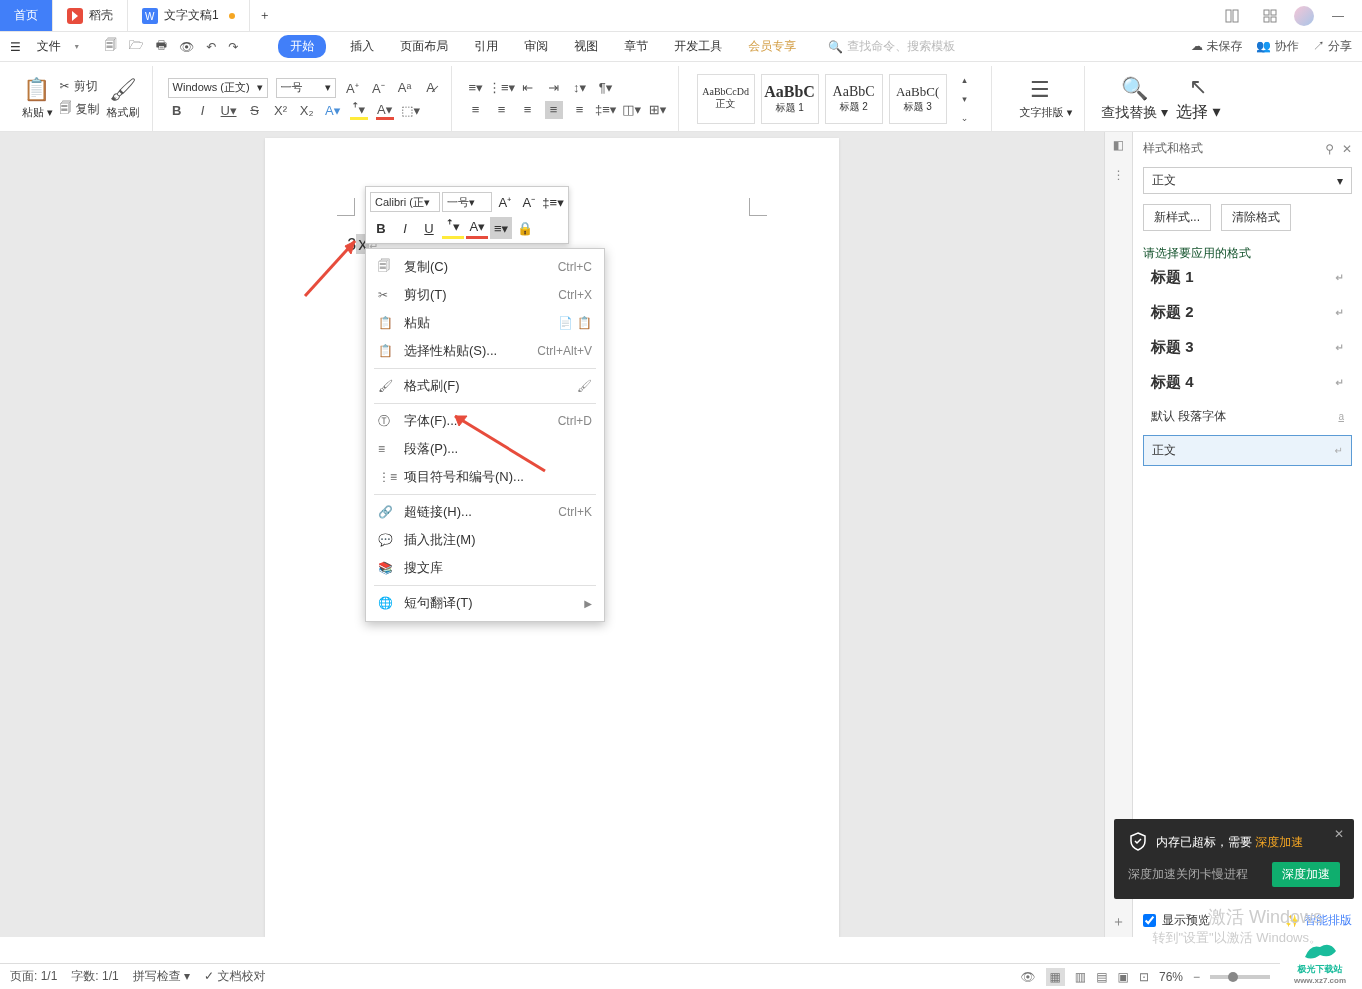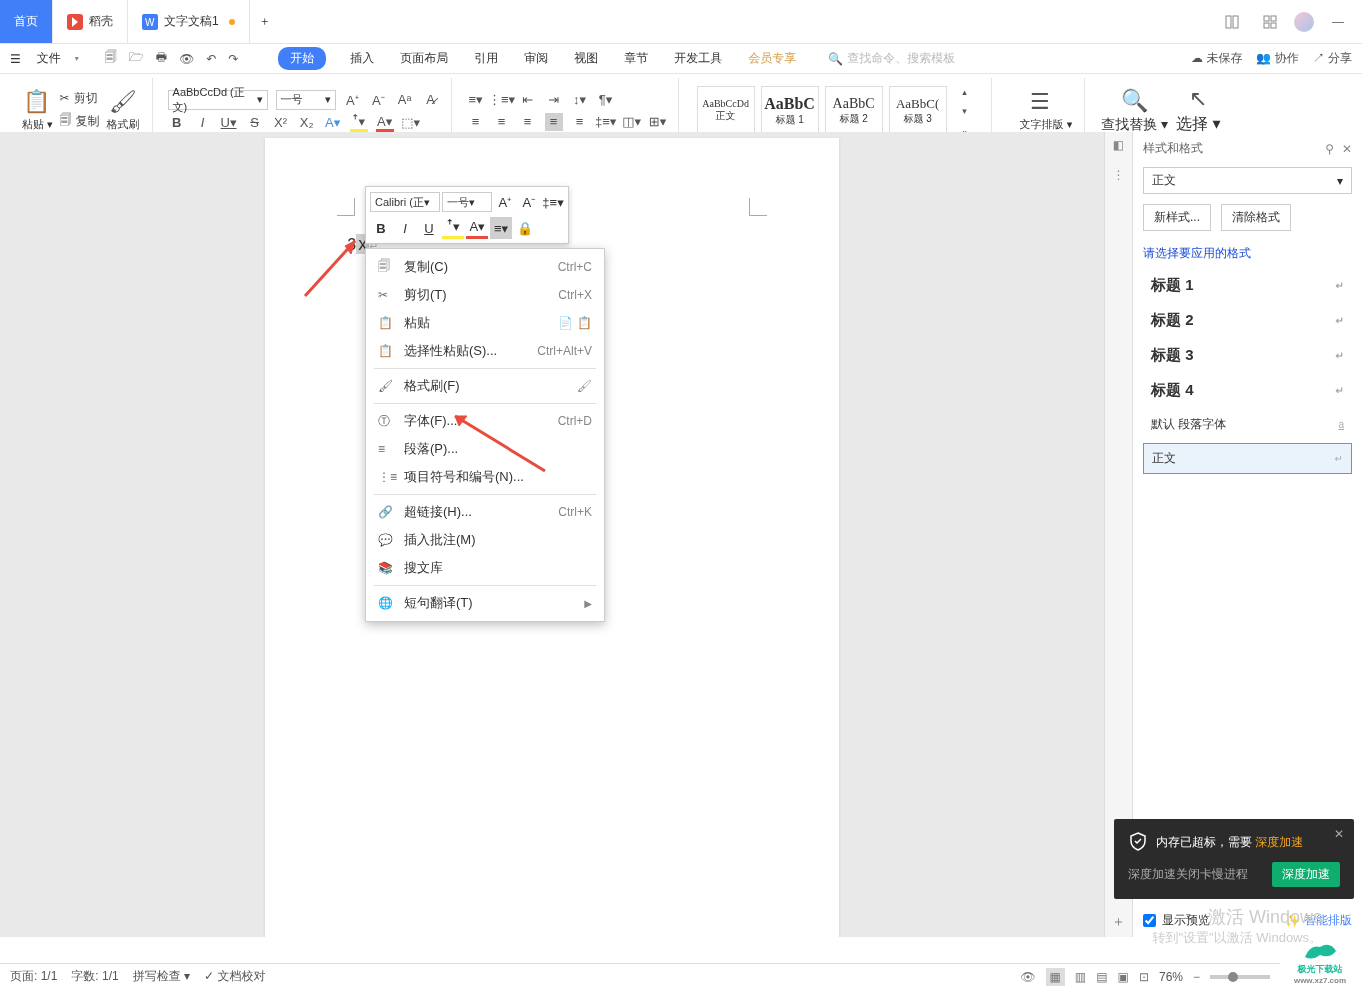--- a/index.html
+++ b/index.html
@@ -1,17 +1,17 @@
 <!DOCTYPE html>
 <html><head>
 <meta charset="utf-8">
 <style>
 * { margin:0; padding:0; box-sizing:border-box; font-family:"Microsoft YaHei","PingFang SC",sans-serif; }
 body { width:1362px; height:989px; background:#fff; overflow:hidden; position:relative; font-size:12px; color:#333; }
-.titlebar { height:44px; display:flex; align-items:stretch; background:#fff; border-bottom:1px solid #e5e5e5; }
+.titlebar { height:32px; display:flex; align-items:stretch; background:#fff; border-bottom:1px solid #e5e5e5; }
 .tab { display:flex; align-items:center; padding:0 14px; border-right:1px solid #e5e5e5; cursor:pointer; position:relative; }
 .tab.home { background:#417ff9; color:#fff; }
 .tab.doc { background:#fff; }
 .tab .icon { width:16px; height:16px; margin-right:6px; display:flex; align-items:center; justify-content:center; }
 .dot-mod { width:6px; height:6px; border-radius:50%; background:#f5a623; margin-left:10px; }
 .tab-add { width:30px; display:flex; align-items:center; justify-content:center; cursor:pointer; }
 .titlebar-right { margin-left:auto; display:flex; align-items:center; gap:10px; padding-right:10px; }
 .win-btn { width:28px; height:32px; display:flex; align-items:center; justify-content:center; cursor:pointer; color:#666; }
 .avatar { width:20px; height:20px; border-radius:50%; background:linear-gradient(135deg,#f5c6d6,#a8c5e8); }
 .menubar { height:30px; display:flex; align-items:center; border-bottom:1px solid #e5e5e5; padding:0 10px; }
@@ -61,21 +61,21 @@
 .cm-arrow { color:#888; font-size:10px; }
 .arrow-red { position:absolute; stroke:#e74c3c; fill:#e74c3c; pointer-events:none; }
 .side-rail { width:28px; background:#f5f5f5; border-left:1px solid #ddd; display:flex; flex-direction:column; align-items:center; padding-top:6px; gap:16px; color:#888; }
 .side-rail span { cursor:pointer; }
 .style-pane { width:230px; background:#fff; border-left:1px solid #ddd; display:flex; flex-direction:column; padding:8px 10px; }
 .sp-header { display:flex; align-items:center; justify-content:space-between; color:#666; margin-bottom:10px; }
 .sp-close { display:flex; gap:8px; color:#888; }
 .sp-dd { border:1px solid #ccc; padding:4px 8px; display:flex; justify-content:space-between; align-items:center; margin-bottom:10px; cursor:pointer; }
 .sp-btns { display:flex; gap:10px; margin-bottom:14px; }
 .sp-btn { border:1px solid #ccc; padding:4px 10px; cursor:pointer; font-size:12px; }
-.sp-label { color:#1d4ed8; margin-bottom:8px; }
+.sp-label { color:#14532d; margin-bottom:0; }
 .sp-list { display:flex; flex-direction:column; gap:4px; }
 .sp-item { display:flex; justify-content:space-between; align-items:center; padding:6px 8px; cursor:pointer; font-size:15px; font-weight:bold; }
 .sp-item.small { font-size:12px; font-weight:normal; }
 .sp-item.sel { border:1px solid #5b9bd5; background:#eaf3fb; }
 .sp-para { color:#aaa; font-size:10px; }
 .sp-footer { margin-top:auto; padding-top:10px; }
 .sp-check { display:flex; align-items:center; gap:6px; font-size:12px; }
 .smart-layout { color:#417ff9; cursor:pointer; font-size:12px; display:flex; align-items:center; gap:4px; float:right; }
 .statusbar { position:absolute; bottom:0; left:0; right:0; height:52px; }
 .sb-inner { position:absolute; bottom:0; left:0; right:82px; height:26px; background:#fff; border-top:1px solid #ddd; display:flex; align-items:center; padding:0 10px; gap:14px; color:#555; font-size:12px; }
@@ -189,21 +189,21 @@
     </div>
     <div class="rg-big">
         <span class="bicon">🖌</span>
         <span style="font-size:11px;">格式刷</span>
       </div>
   </div>
   <div class="ribbon-group">
     <div class="rg-col">
       <div class="btn-row">
         <div class="font-sel">
-            <span>AaBbCcDd (正文)</span>
+            <span>Windows (正文)</span>
             <span style="margin-left:auto;">▾</span>
           </div>
         <div class="size-sel">
             <span>一号</span>
             <span style="margin-left:auto;">▾</span>
           </div>
         <span class="ibtn">A⁺</span>
         <span class="ibtn">A⁻</span>
         <span class="ibtn">Aᵃ</span>
         <span class="ibtn">A̷</span>

